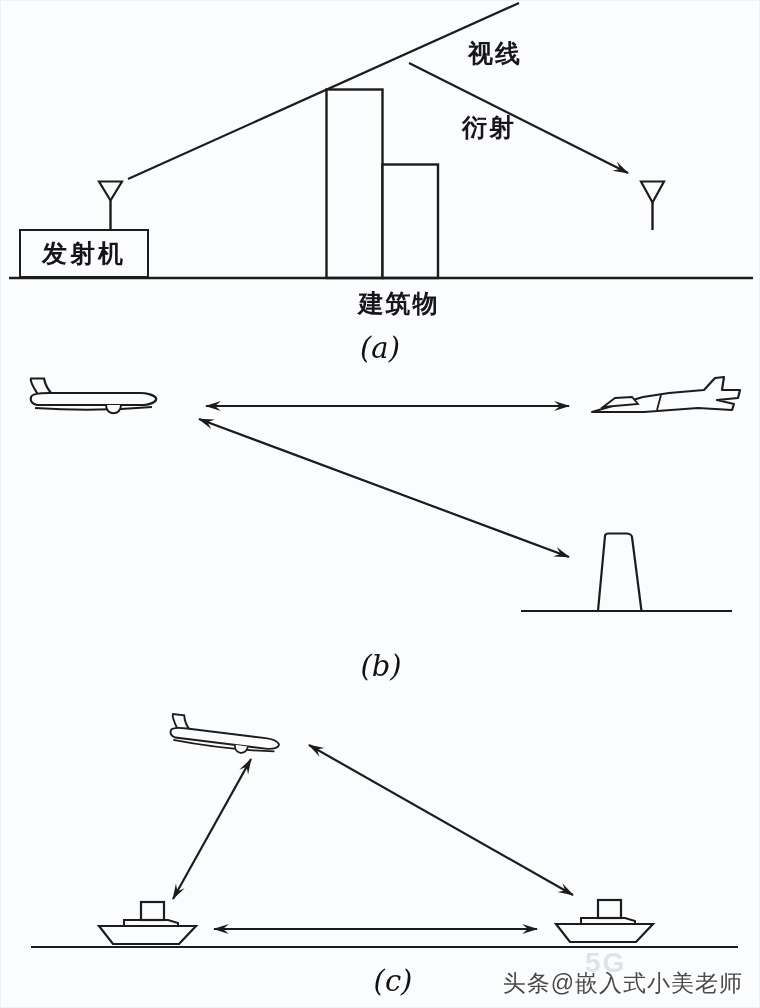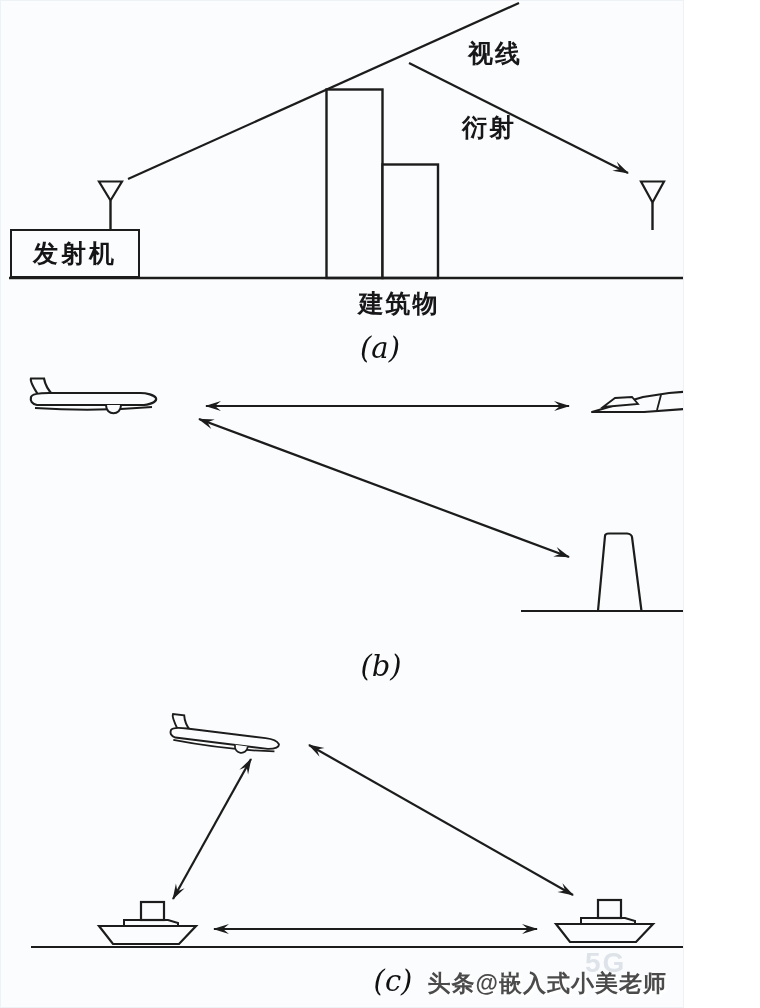--- a/index.html
+++ b/index.html
@@ -4,21 +4,21 @@
 <style>
   :root{
     --line:#1c1c1c;
     --background:#fbfcfd;
     --watermark:#4b4b4b;
     --ghost:#c7d0d9;
   }
   html,body{margin:0;padding:0;}
   body{background:#fff;font-family:"Liberation Sans",sans-serif;}
   .stage{
-    position:relative;width:684px;height:1008px;
+    position:relative;width:760px;height:1008px;
     background:var(--background);
     border:1px solid #eef1f5;box-sizing:border-box;
     overflow:hidden;
   }
   svg.artwork{position:absolute;left:0;top:0;z-index:0;}
   .label{
     position:absolute;z-index:2;color:#17171a;
     text-align:center;white-space:nowrap;
     font-weight:600;font-size:25px;letter-spacing:2px;
   }
@@ -29,21 +29,21 @@
   }
   .devicebox{
     position:absolute;z-index:2;box-sizing:border-box;
     border:2.4px solid var(--line);
     display:flex;align-items:center;justify-content:center;
     font-size:25px;font-weight:600;letter-spacing:3px;color:#151517;
     background:transparent;
   }
   .watermark{
     position:absolute;z-index:3;right:16px;bottom:8px;
-    font-size:23px;font-weight:700;letter-spacing:1px;
+    font-size:23px;font-weight:400;letter-spacing:1px;
     color:var(--watermark);
     text-shadow:2px 2px 0 rgba(255,255,255,.95),3px 3px 1px rgba(255,255,255,.6);
   }
   .ghost-mark{
     position:absolute;z-index:1;left:584px;top:946px;
     font-size:28px;font-weight:700;color:var(--ghost);opacity:.55;
     letter-spacing:2px;
   }
 </style>
 </head>
@@ -116,21 +116,21 @@
       <line x1="308" y1="744" x2="572" y2="894" stroke="#1c1c1c" stroke-width="2.2" marker-start="url(#ah)" marker-end="url(#ah)"></line>
       <line x1="213" y1="928" x2="536" y2="928" stroke="#1c1c1c" stroke-width="2.2" marker-start="url(#ah)" marker-end="url(#ah)"></line>
 
       <line x1="30" y1="946" x2="737" y2="946" stroke="#1c1c1c" stroke-width="2.2"></line>
     </g>
   </svg>
 
   <div class="label" style="left:454px;top:36px;width:80px;">视线</div>
   <div class="label" style="left:448px;top:110px;width:80px;">衍射</div>
 
-  <div class="devicebox" style="left:9px;top:228px;width:130px;height:49px;">发射机</div>
+  <div class="devicebox" style="left:18px;top:228px;width:130px;height:49px;">发射机</div>
 
   <div class="label" style="left:338px;top:286px;width:120px;">建筑物</div>
   <div class="caption" style="left:339px;top:330px;width:80px;">(a)</div>
 
   <div class="caption" style="left:340px;top:648px;width:80px;">(b)</div>
 
   <div class="caption" style="left:352px;top:963px;width:80px;">(c)</div>
 
   <div class="ghost-mark">5G</div>
   <div class="watermark">头条@嵌入式小美老师</div>

